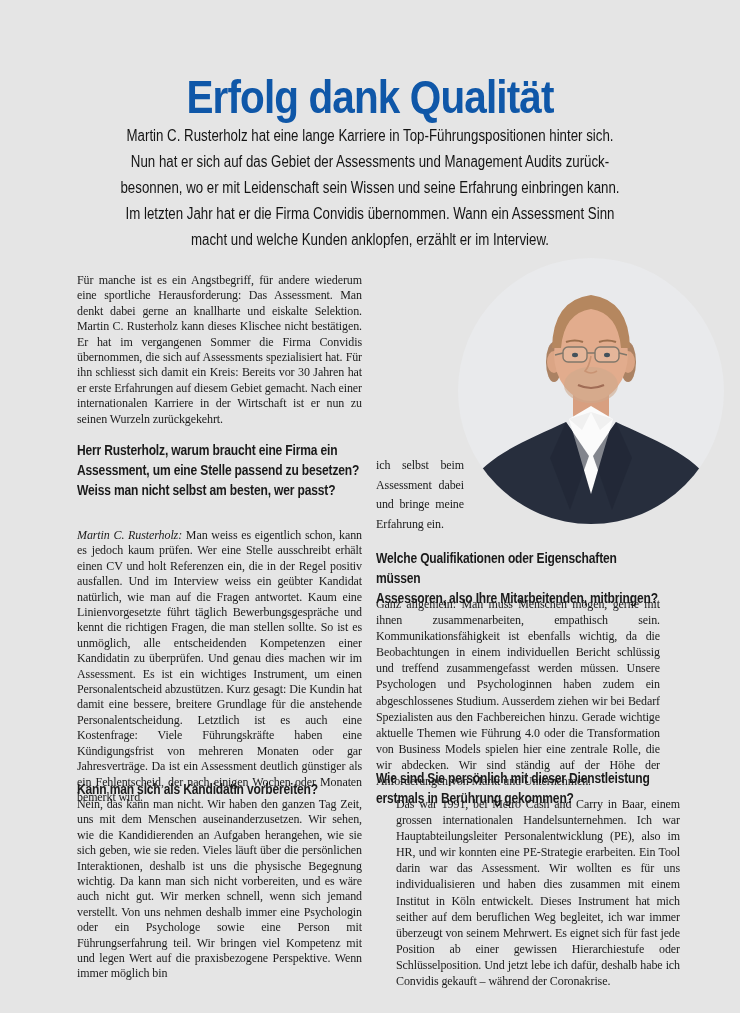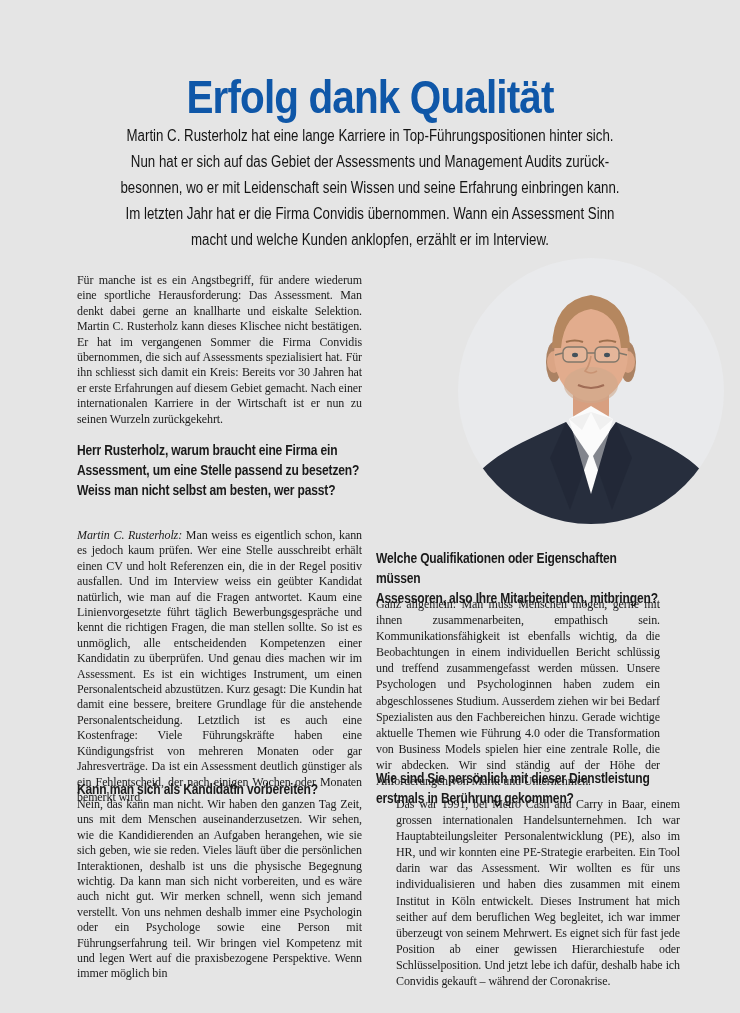--- a/index.html
+++ b/index.html
@@ -128,20 +128,21 @@
         <ellipse cx="117" cy="97" rx="3" ry="2.2" fill="#44525c"></ellipse>
         <ellipse cx="149" cy="97" rx="3" ry="2.2" fill="#44525c"></ellipse>
 
         <path d="M 133 98 Q 131 109 127 113 Q 133 117 139 113" stroke="#c99474" stroke-width="1.6" fill="none"></path>
 
         <path d="M 120 127 Q 133 133 146 127" stroke="#a06c55" stroke-width="2.2" fill="none"></path>
       </g>
     </svg>
   </div>
 
+  <p class="block body beside lh2" id="frag">ich selbst beim Assessment dabei und bringe meine Erfahrung ein.</p>
 
   <h2 class="block question" id="q3">Welche Qualifikationen oder Eigenschaften müssen
 Assessoren, also Ihre Mitarbeitenden, mitbringen?</h2>
 
   <p class="block body lh2" id="a3">Ganz allgemein: Man muss Menschen mögen, gerne mit ihnen zusammenarbeiten, empathisch sein. Kommunikationsfähigkeit ist ebenfalls wichtig, da die Beobachtungen in einem individuellen Bericht schlüssig und treffend zusammengefasst werden müssen. Unsere Psychologen und Psychologinnen haben zudem ein abgeschlossenes Studium. Ausserdem ziehen wir bei Bedarf Spezialisten aus den Fachbereichen hinzu. Gerade wichtige aktuelle Themen wie Führung 4.0 oder die Transformation von Business Models spielen hier eine zentrale Rolle, die wir abdecken. Wir sind ständig auf der Höhe der Anforderungen von Markt und Unternehmen.</p>
 
   <h2 class="block question" id="q4">Wie sind Sie persönlich mit dieser Dienstleistung
 erstmals in Berührung gekommen?</h2>
 
   <p class="block body lh2" id="a4">Das war 1991, bei Metro Cash and Carry in Baar, einem grossen internationalen Handelsunternehmen. Ich war Hauptabteilungsleiter Personalentwicklung (PE), also im HR, und wir konnten eine PE-Strategie erarbeiten. Ein Tool darin war das Assessment. Wir wollten es für uns individualisieren und haben dies zusammen mit einem Institut in Köln entwickelt. Dieses Instrument hat mich seither auf dem beruflichen Weg begleitet, ich war immer überzeugt von seinem Mehrwert. Es eignet sich für fast jede Position ab einer gewissen Hierarchiestufe oder Schlüsselposition. Und jetzt lebe ich dafür, deshalb habe ich Convidis gekauft – während der Coronakrise.</p>

